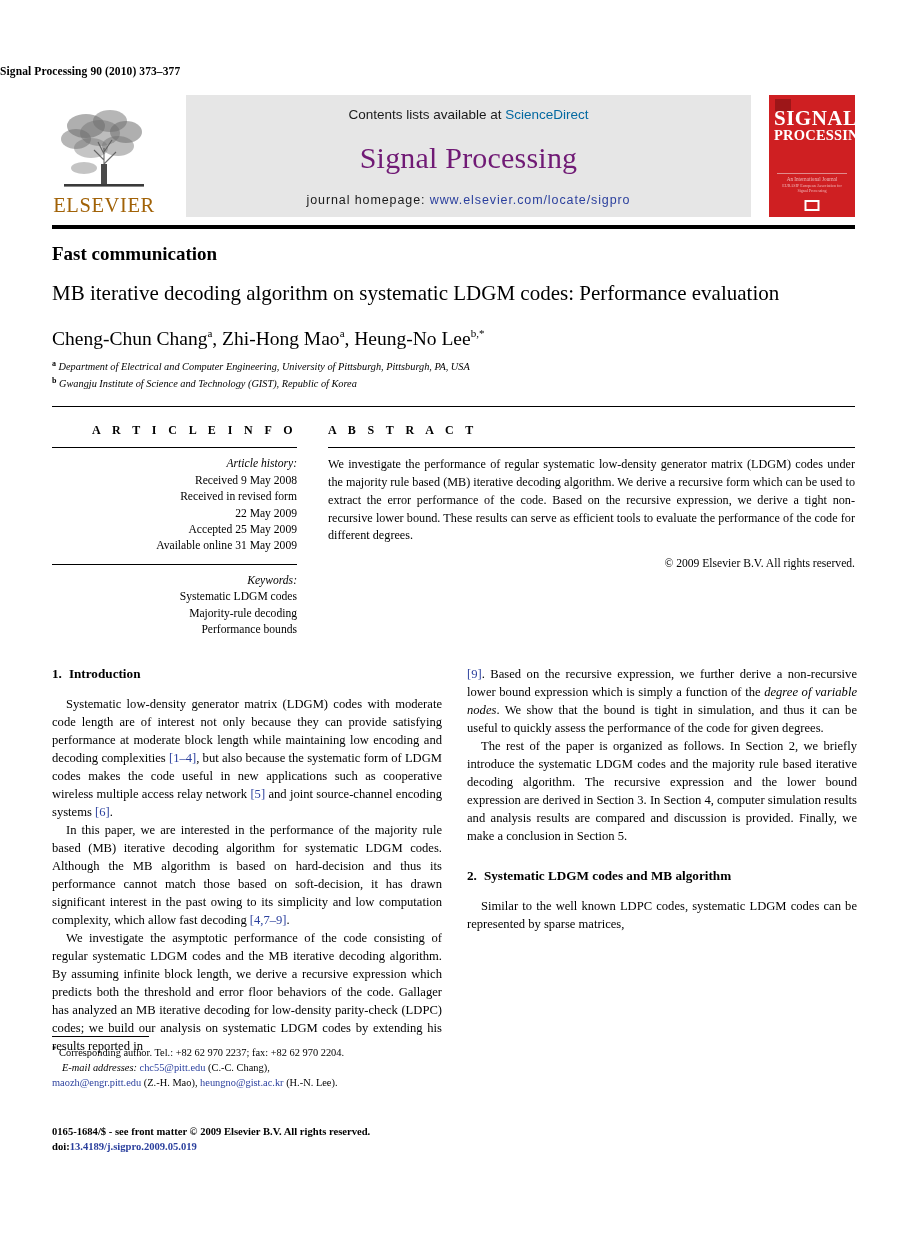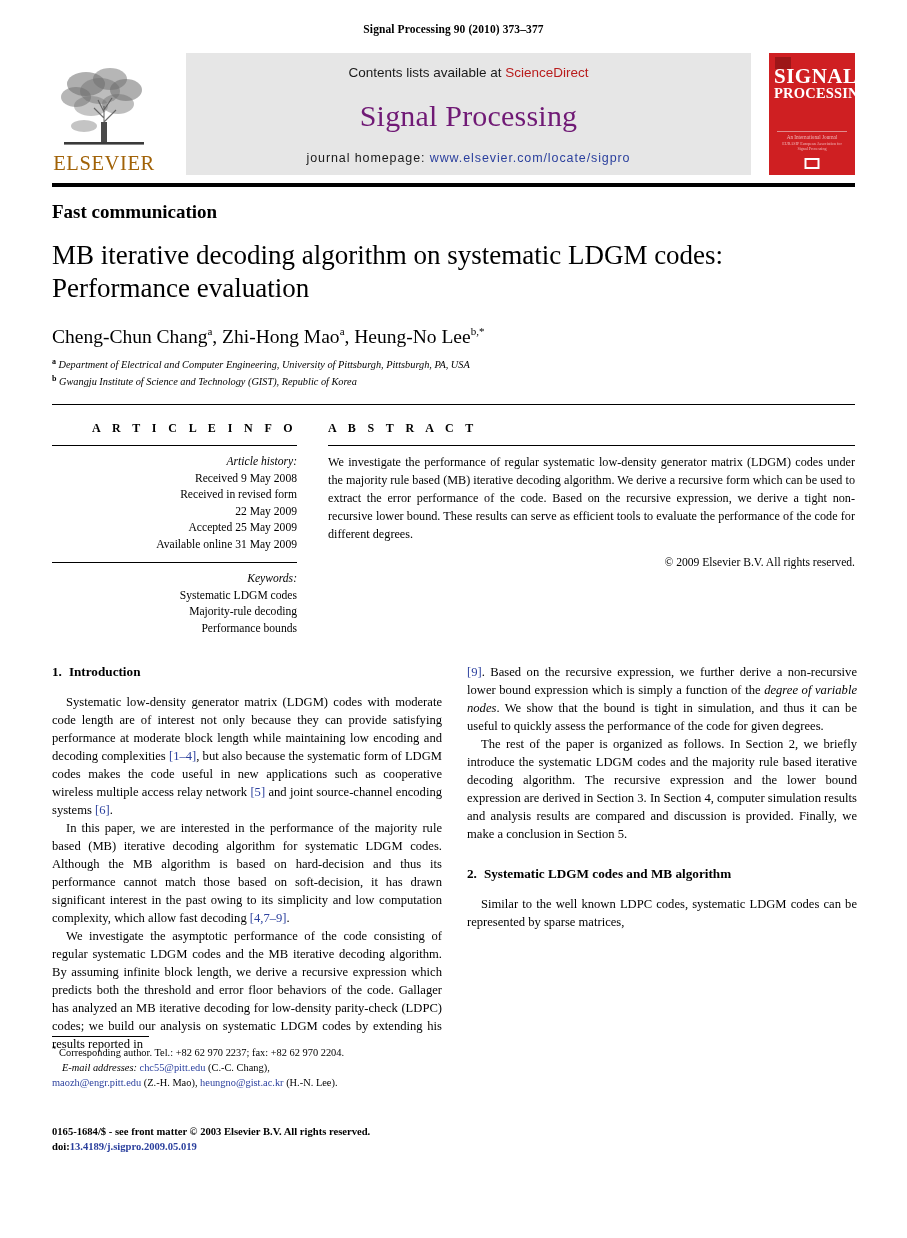--- a/index.html
+++ b/index.html
@@ -17,24 +17,23 @@
   }
   .page {
     position: relative;
     width: 907px;
     height: 1238px;
     padding: 0;
   }
 
   
   .running-head {
-    text-align: center;
     font-size: 11.5px;
     font-weight: bold;
-    padding-top: 23px;
+    padding-top: 65px;
     letter-spacing: 0.1px;
   }
 
   
   .masthead {
     margin: 18px 52px 0 52px;
     display: flex;
     align-items: stretch;
     height: 122px;
   }
@@ -66,21 +65,21 @@
     padding: 12px 0 10px 0;
     box-sizing: border-box;
     margin-left: 30px;
   }
   .contents-line {
     font-family: "Liberation Sans", sans-serif;
     font-size: 13.5px;
     color: #1a1a1a;
   }
   .contents-line .sd-link {
-    color: #b91c1c;
+    color: #0369a1;
   }
   .journal-title {
     font-family: "Liberation Serif", serif;
     font-size: 30px;
     color: #701a75;
     letter-spacing: 0.2px;
   }
   .homepage-line {
     font-family: "Liberation Sans", sans-serif;
     font-size: 12.5px;
@@ -149,21 +148,21 @@
   
   .article-head {
     margin: 14px 52px 0 52px;
   }
   .doctype {
     font-size: 19px;
     font-weight: bold;
     margin-bottom: 16px;
   }
   .title {
-    font-size: 27px;
+    font-size: 21px;
     line-height: 1.22;
     font-weight: normal;
     margin: 0 0 20px 0;
   }
   .authors {
     font-size: 19.5px;
     margin-bottom: 9px;
   }
   .authors sup { font-size: 11px; }
   .affil {
@@ -395,17 +394,17 @@
   </div>
 
   <div class="footnote-area">
     <div class="fn-rule"></div>
     <div class="fn"><span class="star">*</span> <span>Corresponding author. Tel.: +82 62 970 2237; fax: +82 62 970 2204.</span></div>
     <div class="fn fn-indent"><em>E-mail addresses:</em> <span class="mail">chc55@pitt.edu</span><span> (C.-C. Chang),</span></div>
     <div class="fn" style="text-indent:0;padding-left:0"><span class="mail">maozh@engr.pitt.edu</span><span> (Z.-H. Mao),</span> <span class="mail">heungno@gist.ac.kr</span><span> (H.-N. Lee).</span></div>
   </div>
 
   <div class="issn-block">
-    <div>0165-1684/$ - see front matter © 2003 Elsevier B.V. All rights reserved.</div>
+    <div>0165-1684/$ - see front matter © 2009 Elsevier B.V. All rights reserved.</div>
     <div><span>doi:</span><span class="doi-link">13.4189/j.sigpro.2009.05.019</span></div>
   </div>
 
 </div>
 
 </body></html>

